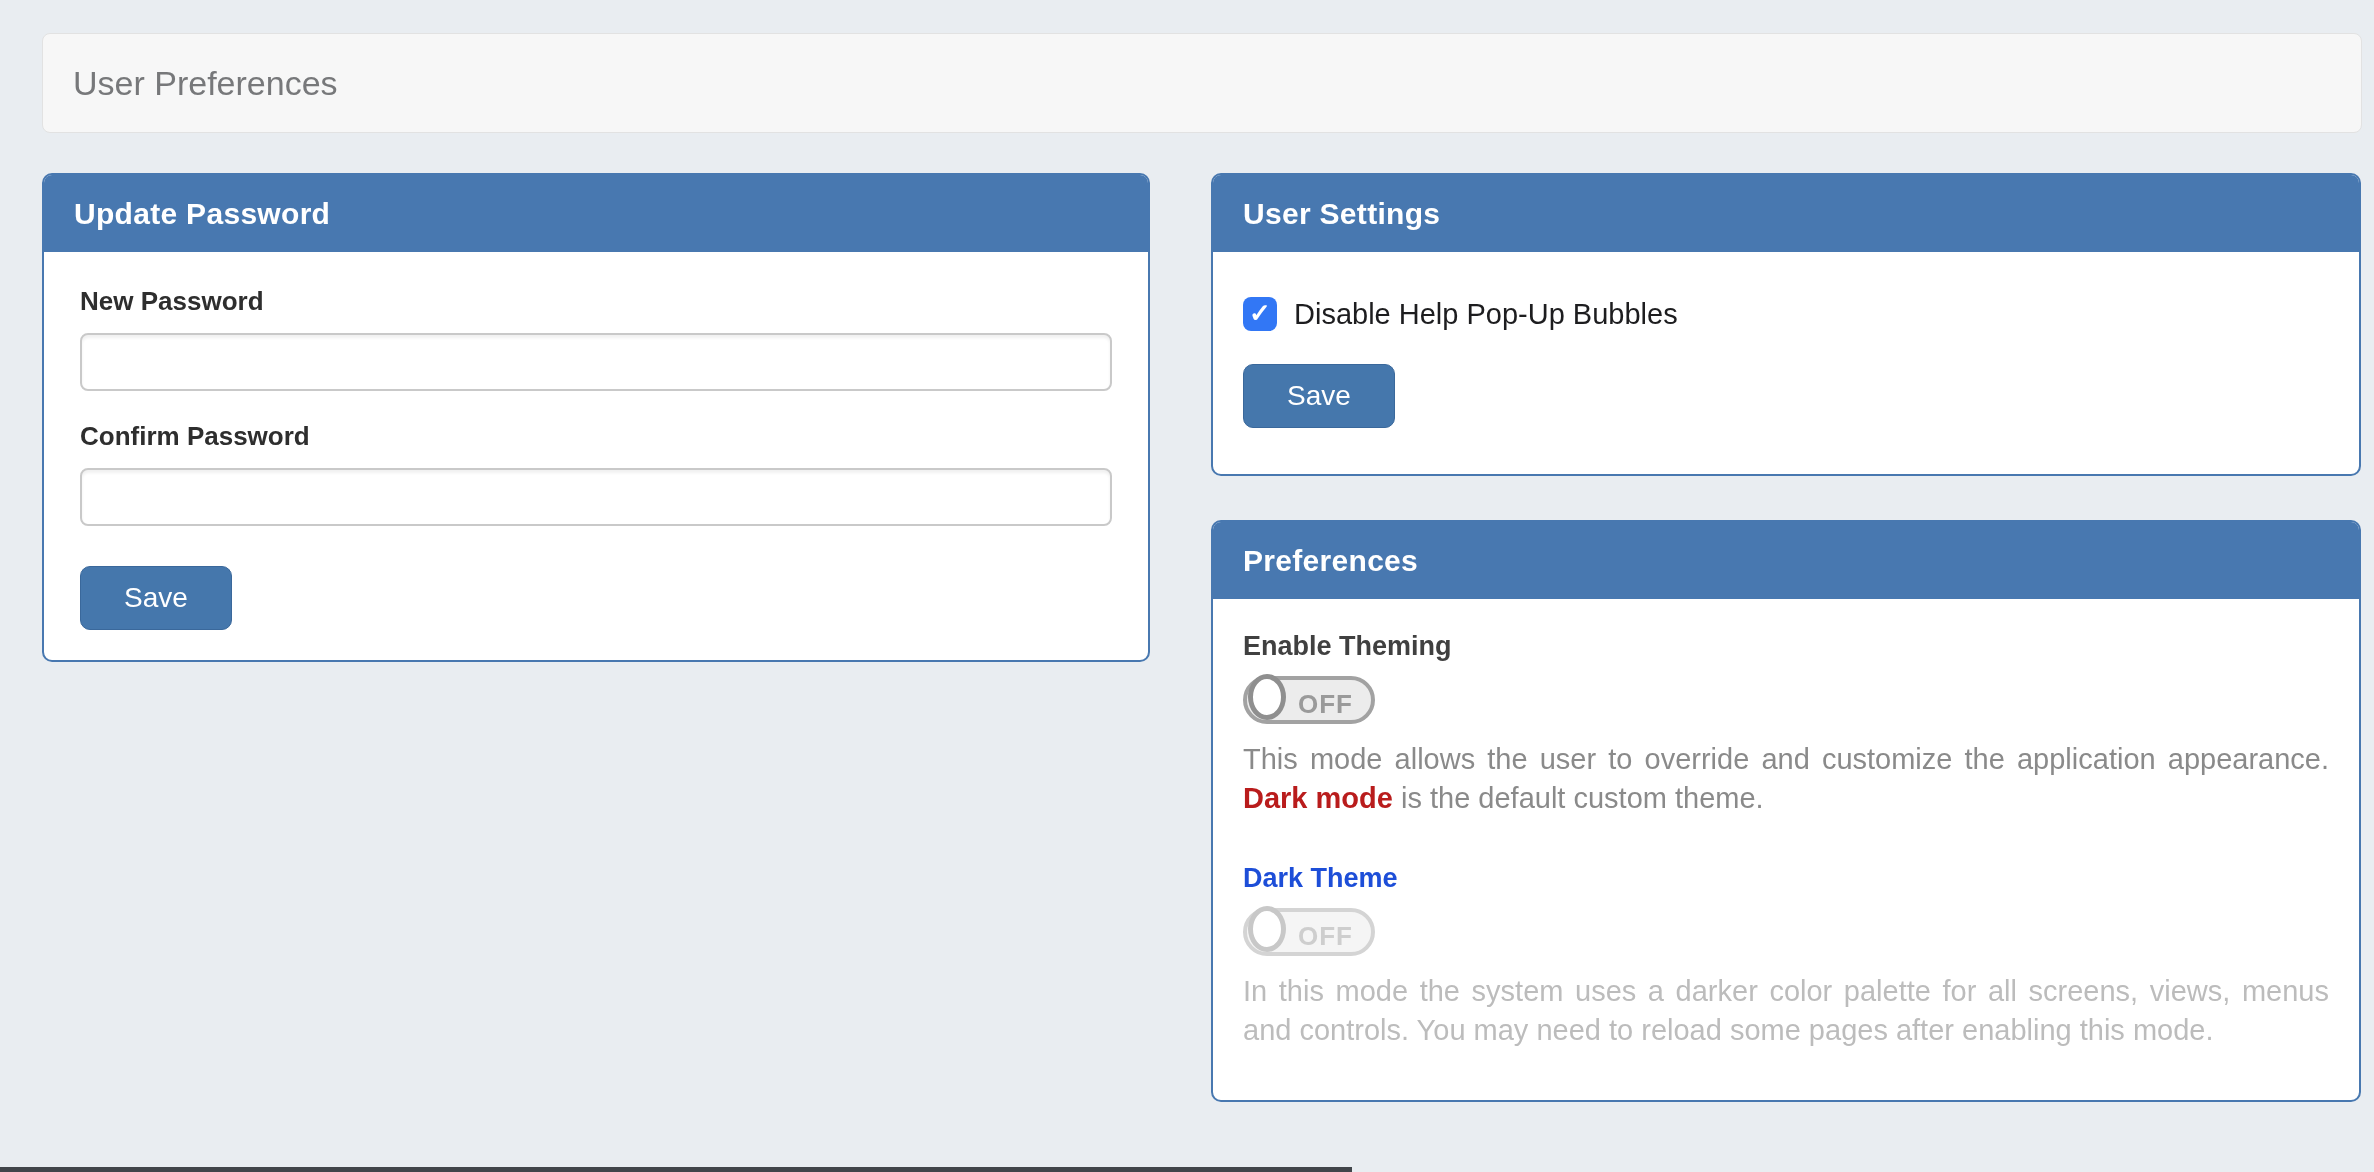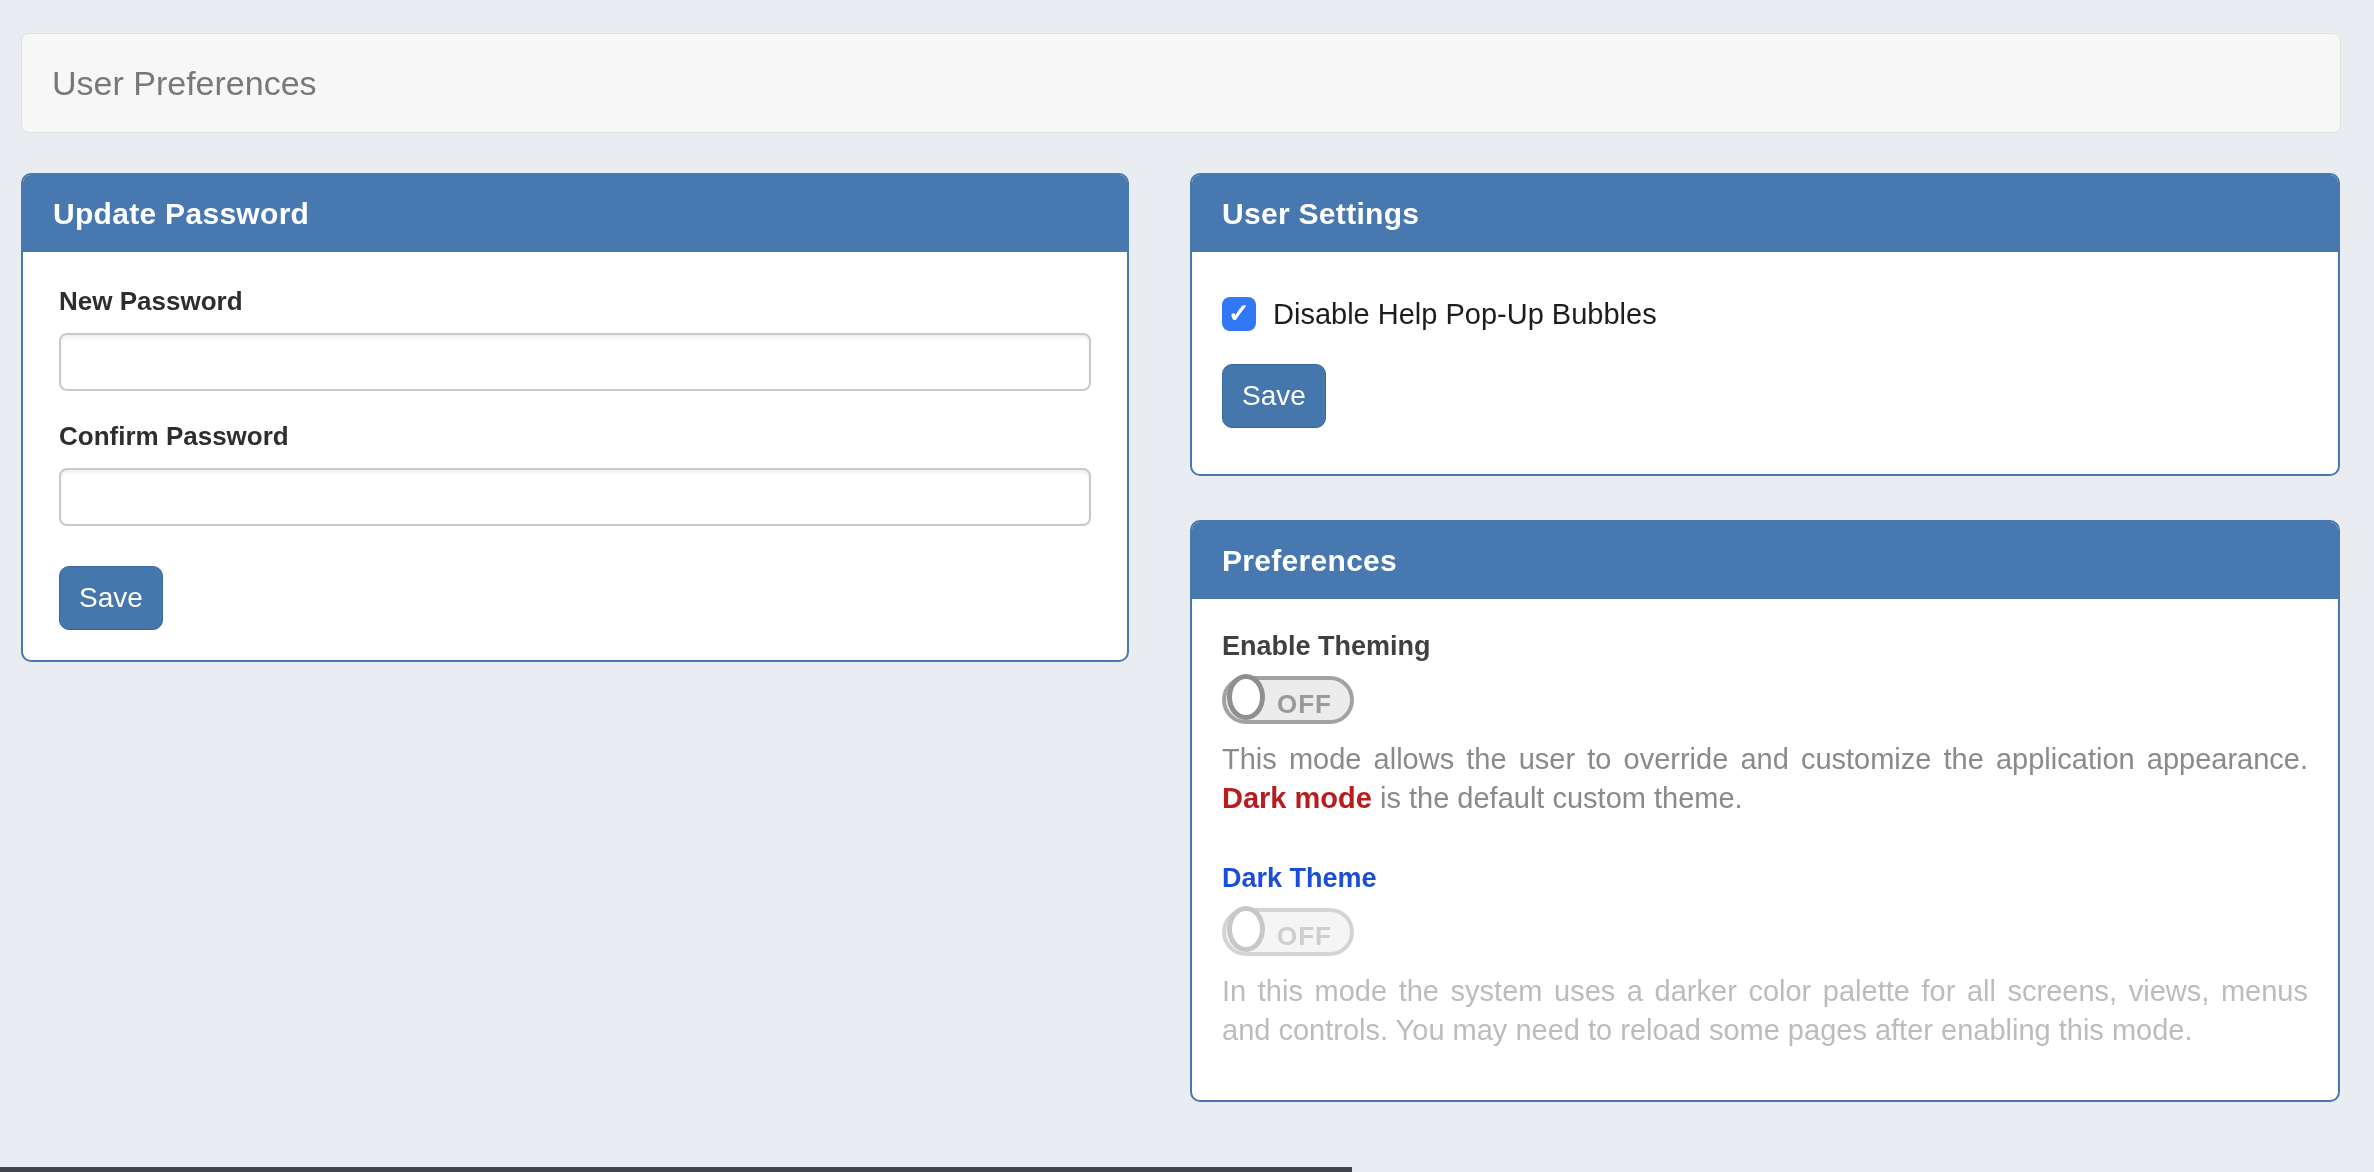--- a/index.html
+++ b/index.html
@@ -7,21 +7,21 @@
     padding: 0;
     width: 2374px;
     height: 1172px;
     background: #e9edf1;
     font-family: "Liberation Sans", sans-serif;
     overflow: hidden;
     position: relative;
   }
   .content {
     position: absolute;
-    left: 21px;
+    left: 42px;
     top: 33px;
     width: 2320px;
   }
   
   .titlebar {
     width: 100%;
     height: 100px;
     background: #f7f7f7;
     border: 1px solid #e2e2e2;
     border-radius: 8px;
@@ -87,21 +87,21 @@
     outline: none;
     background: #fff;
   }
   .btn-save {
     display: inline-block;
     background: #4577ac;
     border: 1px solid #3a689b;
     color: #ffffff;
     font-family: "Liberation Sans", sans-serif;
     font-size: 28px;
-    padding: 15px 19px;
+    padding: 15px 43px;
     border-radius: 10px;
     cursor: pointer;
   }
   .panel-password .btn-save { margin-top: 10px; }
   
   .panel-other { height: 303px; margin-bottom: 44px; }
   .panel-other .panel-body { padding: 45px 30px 0 30px; }
   .checkbox-row {
     display: flex;
     align-items: center;

